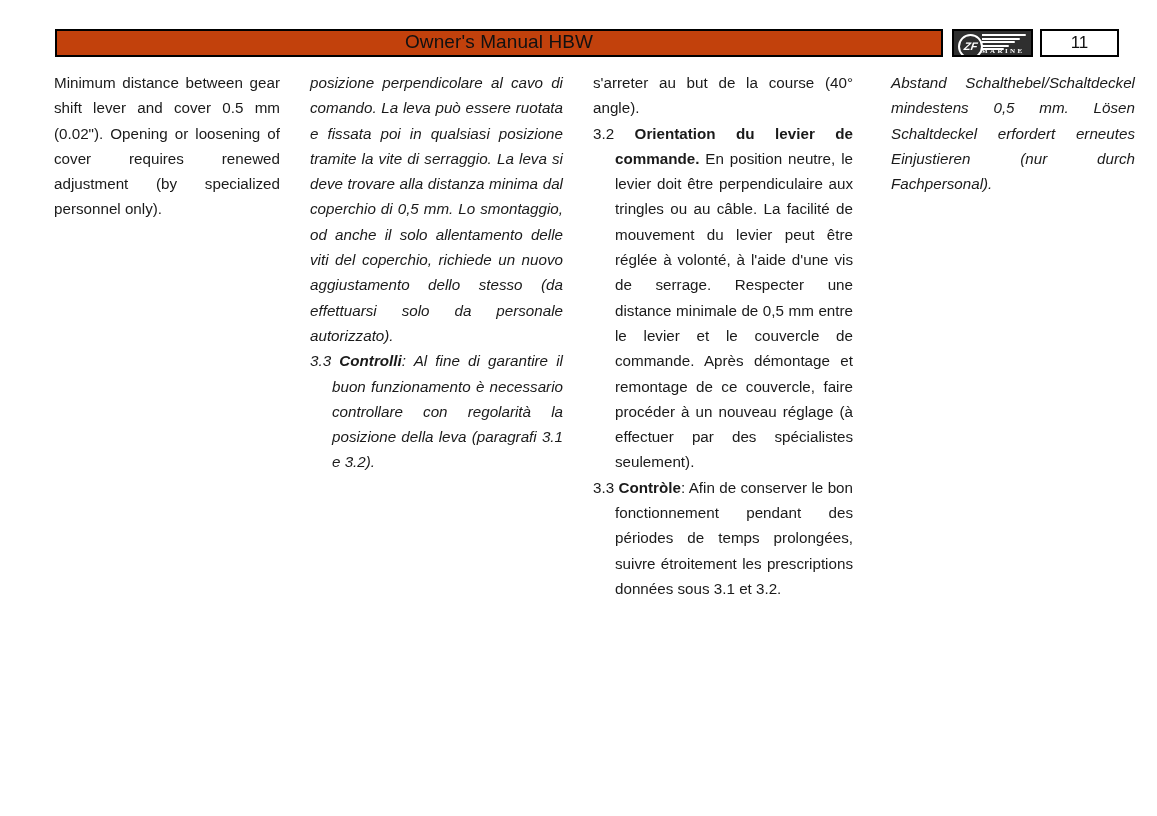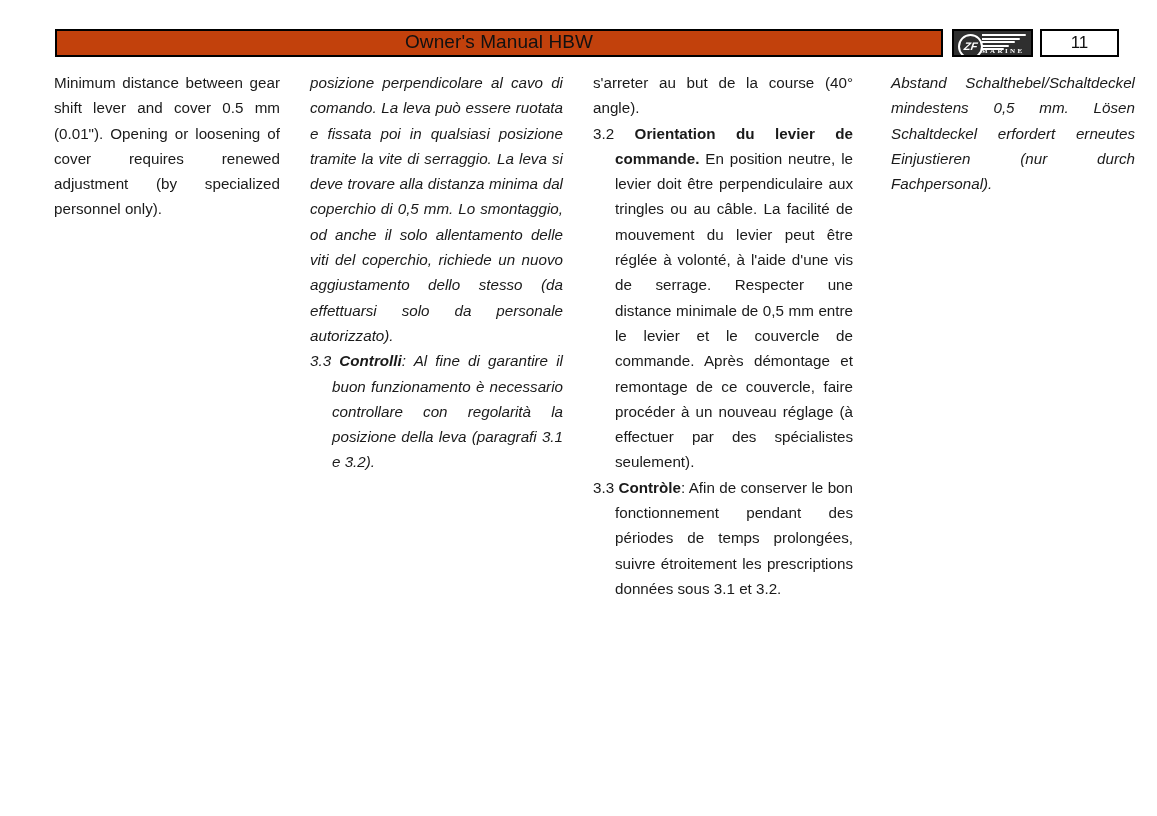--- a/index.html
+++ b/index.html
@@ -182,21 +182,21 @@
 
   <div class="header-page-box">
     <span class="page-num">11</span>
   </div>
 
 </div>
 
 <div class="columns">
 
   <div class="col col-en">
-    <p class="para lastline-left">Minimum distance between gear shift lever and cover 0.5 mm (0.01"). Opening or loosening of cover requires renewed adjustment (by specialized personnel only).</p>
+    <p class="para lastline-left">Minimum distance between gear shift lever and cover 0.5 mm (0.02"). Opening or loosening of cover requires renewed adjustment (by specialized personnel only).</p>
   </div>
 
   <div class="col col-it">
     <p class="para italic lastline-left">posizione perpendicolare al cavo di comando. La leva può essere ruotata e fissata poi in qualsiasi posizione tramite la vite di serraggio. La leva si deve trovare alla distanza minima dal coperchio di 0,5 mm. Lo smontaggio, od anche il solo allentamento delle viti del coperchio, richiede un nuovo aggiustamento dello stesso (da effettuarsi solo da personale autorizzato).</p>
     <p class="item italic lastline-left"><span class="num">3.3</span><span> </span><span class="bold">Controlli</span><span>: Al fine di garantire il buon funzionamento è necessario controllare con regolarità la posizione della leva (paragrafi 3.1 e 3.2).</span></p>
   </div>
 
   <div class="col col-fr">
     <p class="para lastline-left">s'arreter au but de la course (40° angle).</p>
     <p class="item lastline-left"><span class="num">3.2</span><span> </span><span class="bold">Orientation du levier de commande.</span><span> En position neutre, le levier doit être perpendiculaire aux tringles ou au câble. La facilité de mouvement du levier peut être réglée à volonté, à l'aide d'une vis de serrage. Respecter une distance minimale de 0,5 mm entre le levier et le couvercle de commande. Après démontage et remontage de ce couvercle, faire procéder à un nouveau réglage (à effectuer par des spécialistes seulement).</span></p>

